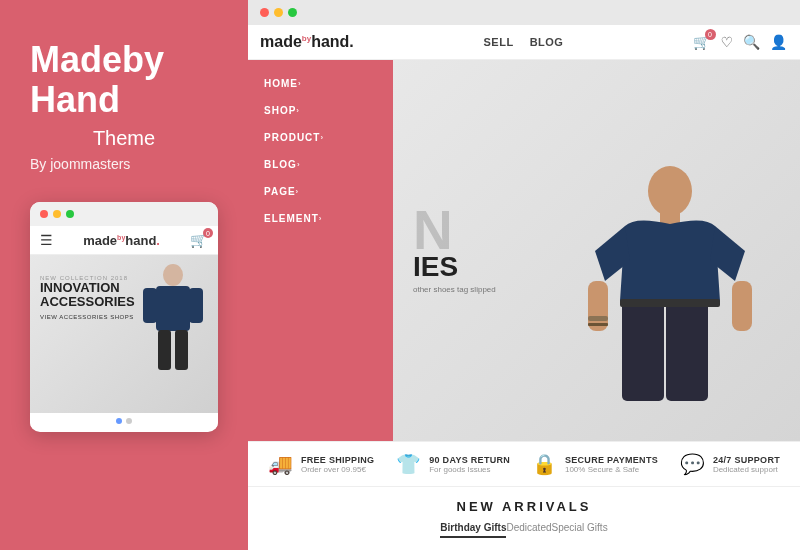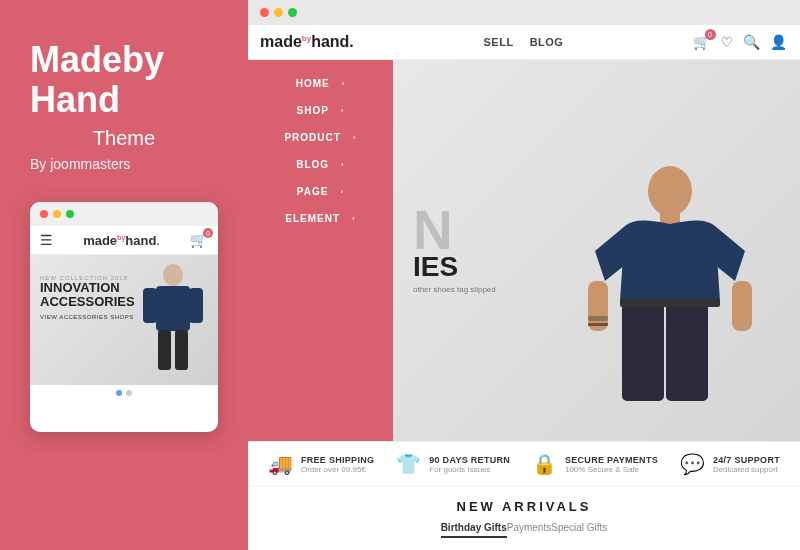--- a/index.html
+++ b/index.html
@@ -104,21 +104,21 @@
       align-items: center;
       justify-content: center;
     }
     .mobile-hamburger {
       font-size: 14px;
       color: #333;
     }
 
     .mobile-hero {
       position: relative;
-      height: 130px;
+      height: 158px;
       background: linear-gradient(135deg, #e8e8e8 0%, #d0d0d0 100%);
       overflow: hidden;
     }
     .mobile-hero-text {
       position: absolute;
       left: 10px;
       top: 20px;
       z-index: 2;
     }
     .mobile-hero-label {
@@ -272,23 +272,22 @@
     }
     .sidebar-item {
       padding: 8px 16px;
       font-size: 10px;
       font-weight: 700;
       color: white;
       letter-spacing: 1px;
       text-transform: uppercase;
       display: flex;
       align-items: center;
-      justify-content: center;
+      justify-content: flex-start;
       cursor: pointer;
-      gap: 12px;
     }
     .sidebar-arrow {
       font-size: 8px;
       opacity: 0.8;
     }
 
     
     .hero-section {
       flex: 1;
       background: linear-gradient(135deg, #e8e8e8 0%, #d5d5d5 100%);
@@ -551,18 +550,18 @@
           <h4>24/7 Support</h4>
           <p>Dedicated support</p>
         </div>
       </div>
     </div>
 
     <div class="new-arrivals">
       <div class="new-arrivals-title">NEW ARRIVALS</div>
       <div class="arrivals-tabs">
         <div class="arrivals-tab active">Birthday Gifts</div>
-        <div class="arrivals-tab">Payments</div>
+        <div class="arrivals-tab">Dedicated</div>
         <div class="arrivals-tab">Special Gifts</div>
       </div>
     </div>
   </div>
 </div>
 
 </body></html>

